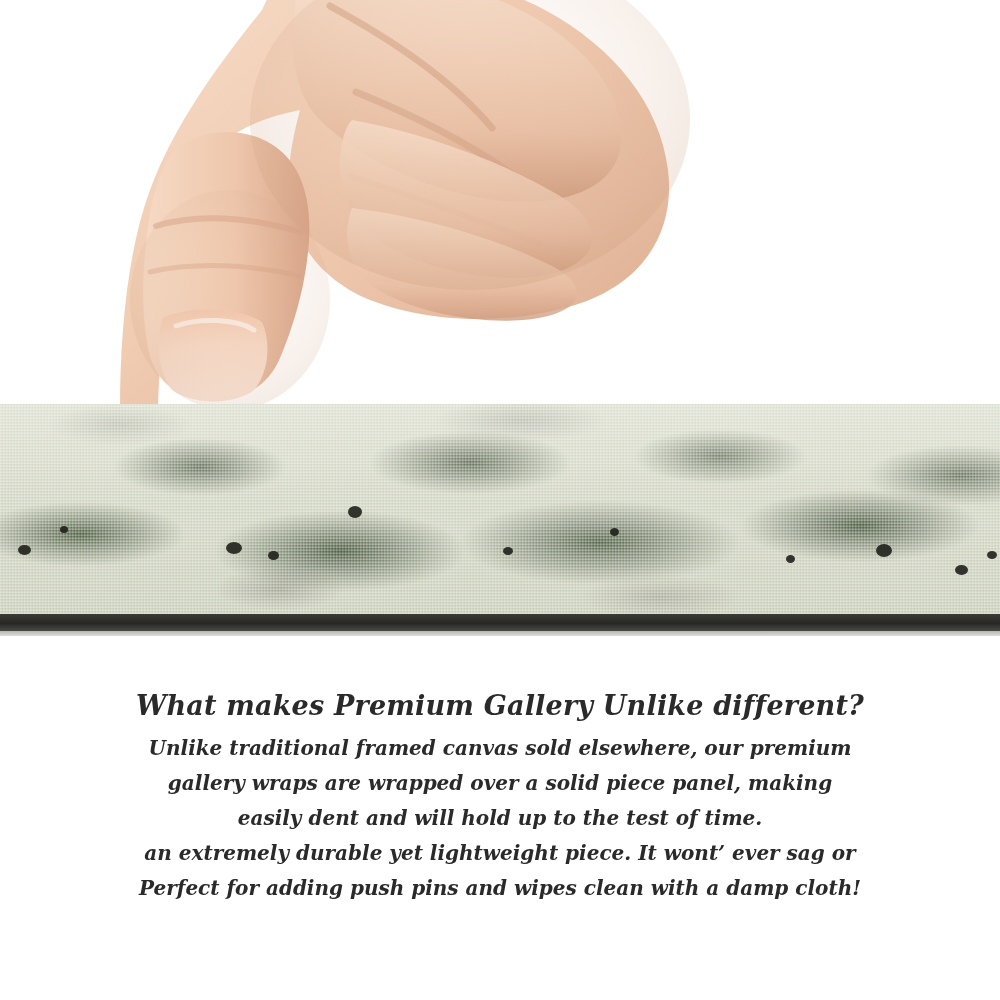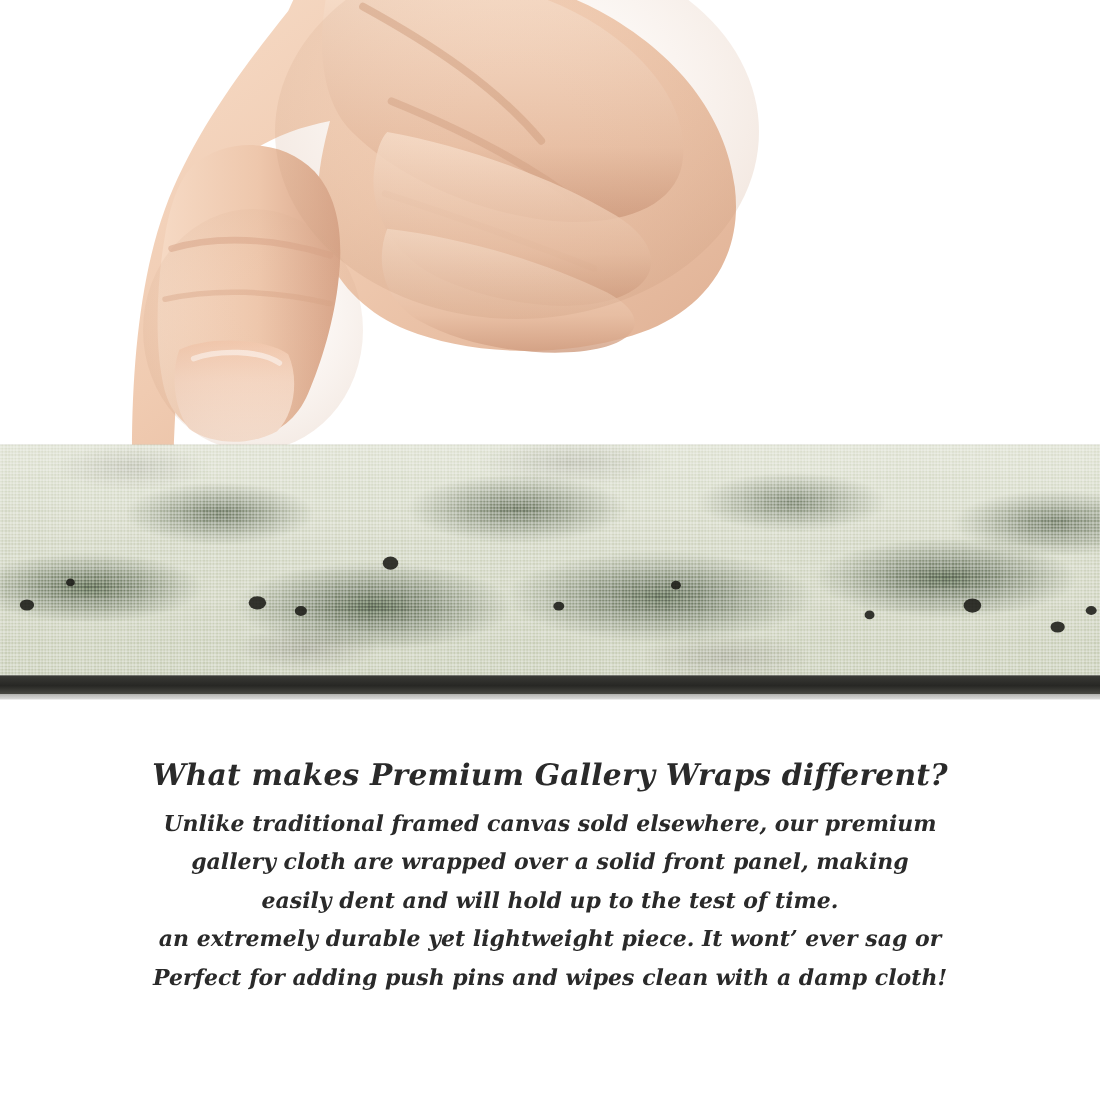--- a/index.html
+++ b/index.html
@@ -196,21 +196,21 @@
     <span class="canvas-speck" style="left:786px; top:151px; width:9px; height:8px;"></span>
     <span class="canvas-speck" style="left:876px; top:140px; width:16px; height:13px;"></span>
     <span class="canvas-speck" style="left:955px; top:161px; width:13px; height:10px;"></span>
     <span class="canvas-speck" style="left:987px; top:147px; width:10px; height:8px;"></span>
 
     <div class="canvas-edge-dark"></div>
     <div class="canvas-shadow"></div>
   </div>
 
   <div class="caption">
-    <div class="caption-heading">What makes Premium Gallery Wraps different?</div>
+    <div class="caption-heading">What makes Premium Gallery Unlike different?</div>
     <div class="caption-body-line">Unlike traditional framed canvas sold elsewhere, our premium</div>
-    <div class="caption-body-line">gallery cloth are wrapped over a solid front panel, making</div>
+    <div class="caption-body-line">gallery wraps are wrapped over a solid piece panel, making</div>
     <div class="caption-body-line">easily dent and will hold up to the test of time.</div>
     <div class="caption-body-line">an extremely durable yet lightweight piece. It wont’ ever sag or</div>
     <div class="caption-body-line">Perfect for adding push pins and wipes clean with a damp cloth!</div>
   </div>
 
 </div>
 
 </body></html>

